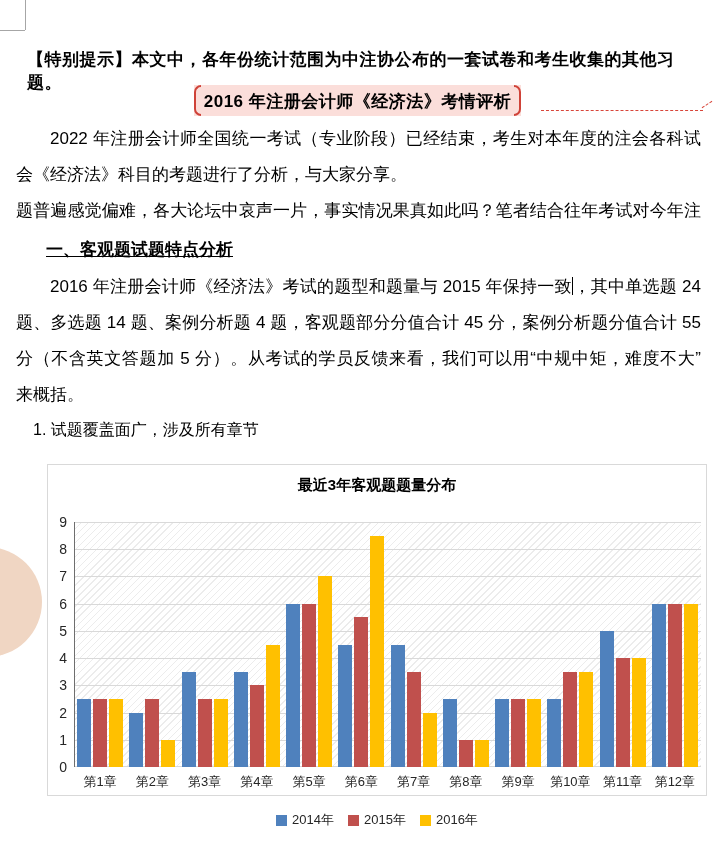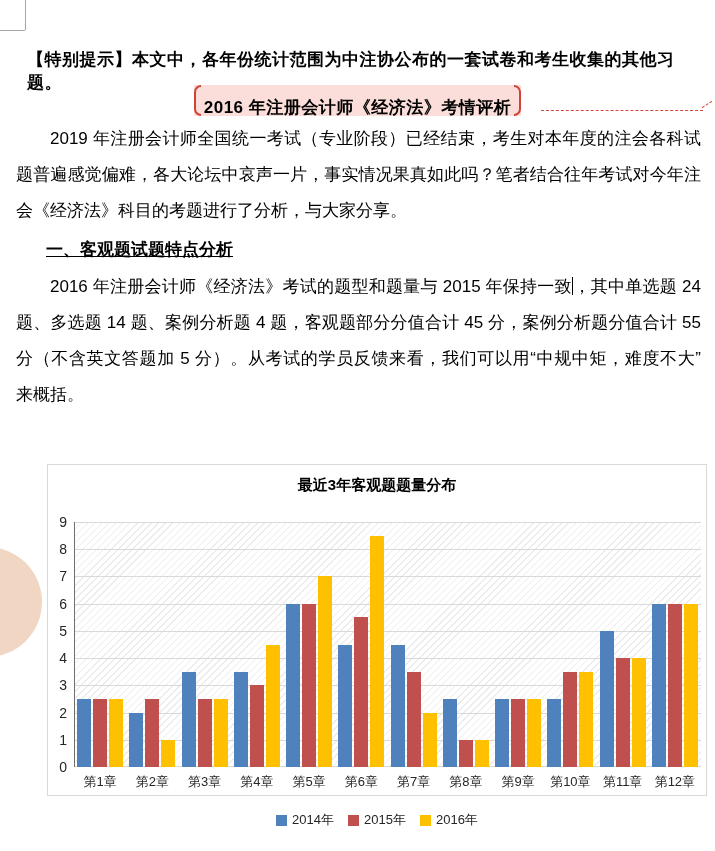--- a/index.html
+++ b/index.html
@@ -18,21 +18,21 @@
   .notice{position:absolute;left:17px;top:28px;width:688px;padding-left:10px;
     font-size:17px;font-weight:bold;letter-spacing:.5px;box-sizing:border-box;margin-top:20px;}
 
   .title-row{position:absolute;left:0;top:85px;width:715px;text-align:center;}
   .title-box{display:inline-flex;align-items:stretch;background:#fbdeda;height:31px;}
   .bracket{width:7px;box-sizing:border-box;}
   .bracket.left{border-left:2px solid #cf4238;border-top:2px solid #cf4238;
     border-bottom:2px solid #cf4238;border-radius:9px 0 0 9px;}
   .bracket.right{border-right:2px solid #cf4238;border-top:2px solid #cf4238;
     border-bottom:2px solid #cf4238;border-radius:0 9px 9px 0;}
-  .title-text{font-size:17px;font-weight:bold;line-height:29px;padding:8px 3px;letter-spacing:.5px;}
+  .title-text{font-size:17px;font-weight:bold;line-height:29px;padding:2px 3px;letter-spacing:.5px;}
 
   .comment-line{position:absolute;left:541px;top:110px;width:162px;height:0;
     border-top:1px dashed #d8453a;}
   .comment-line-tick{position:absolute;left:701px;top:104px;width:12px;height:0;
     border-top:1px dashed #d8453a;transform:rotate(-33deg);}
 
   .para{position:absolute;left:16px;width:685px;font-size:17px;line-height:36px;}
   .p1{top:121px;}
   .p2{top:269px;}
   .line{white-space:nowrap;}
@@ -82,34 +82,35 @@
     <span class="title-box">
       <span class="bracket left"></span>
       <span class="title-text">2016 年注册会计师《经济法》考情评析</span>
       <span class="bracket right"></span>
     </span>
   </div>
   <div class="comment-line"></div>
   <div class="comment-line-tick"></div>
 
   <div class="para p1">
-    <div class="line fill indent">2019 年注册会计师全国统一考试（专业阶段）已经结束，考生对本年度的注会各科试</div>
+    <div class="line fill indent">2022 年注册会计师全国统一考试（专业阶段）已经结束，考生对本年度的注会各科试</div>
+    <div class="line">会《经济法》科目的考题进行了分析，与大家分享。</div>
     <div class="line fill">题普遍感觉偏难，各大论坛中哀声一片，事实情况果真如此吗？笔者结合往年考试对今年注</div>
-    <div class="line">会《经济法》科目的考题进行了分析，与大家分享。</div>
   </div>
 
   <div class="heading">一、客观题试题特点分析</div>
 
   <div class="para p2">
     <div class="line fill indent"><span>2016 年注册会计师《经济法》考试的题型和题量与 2015 年保持一致</span><span class="caret"></span><span>，其中单选题 24</span></div>
     <div class="line fill">题、多选题 14 题、案例分析题 4 题，客观题部分分值合计 45 分，案例分析题分值合计 55</div>
     <div class="line fill">分（不含英文答题加 5 分）。从考试的学员反馈来看，我们可以用“中规中矩，难度不大”</div>
     <div class="line">来概括。</div>
   </div>
 
+  <div class="list-item">1. 试题覆盖面广，涉及所有章节</div>
 
   <div class="chart">
     <div class="chart-title">最近3年客观题题量分布</div>
     <div class="ylabels" id="chart-ylabels">
         <div class="ylabel" style="top: 293px;">0</div>
         <div class="ylabel" style="top: 265.778px;">1</div>
         <div class="ylabel" style="top: 238.556px;">2</div>
         <div class="ylabel" style="top: 211.333px;">3</div>
         <div class="ylabel" style="top: 184.111px;">4</div>
         <div class="ylabel" style="top: 156.889px;">5</div>

